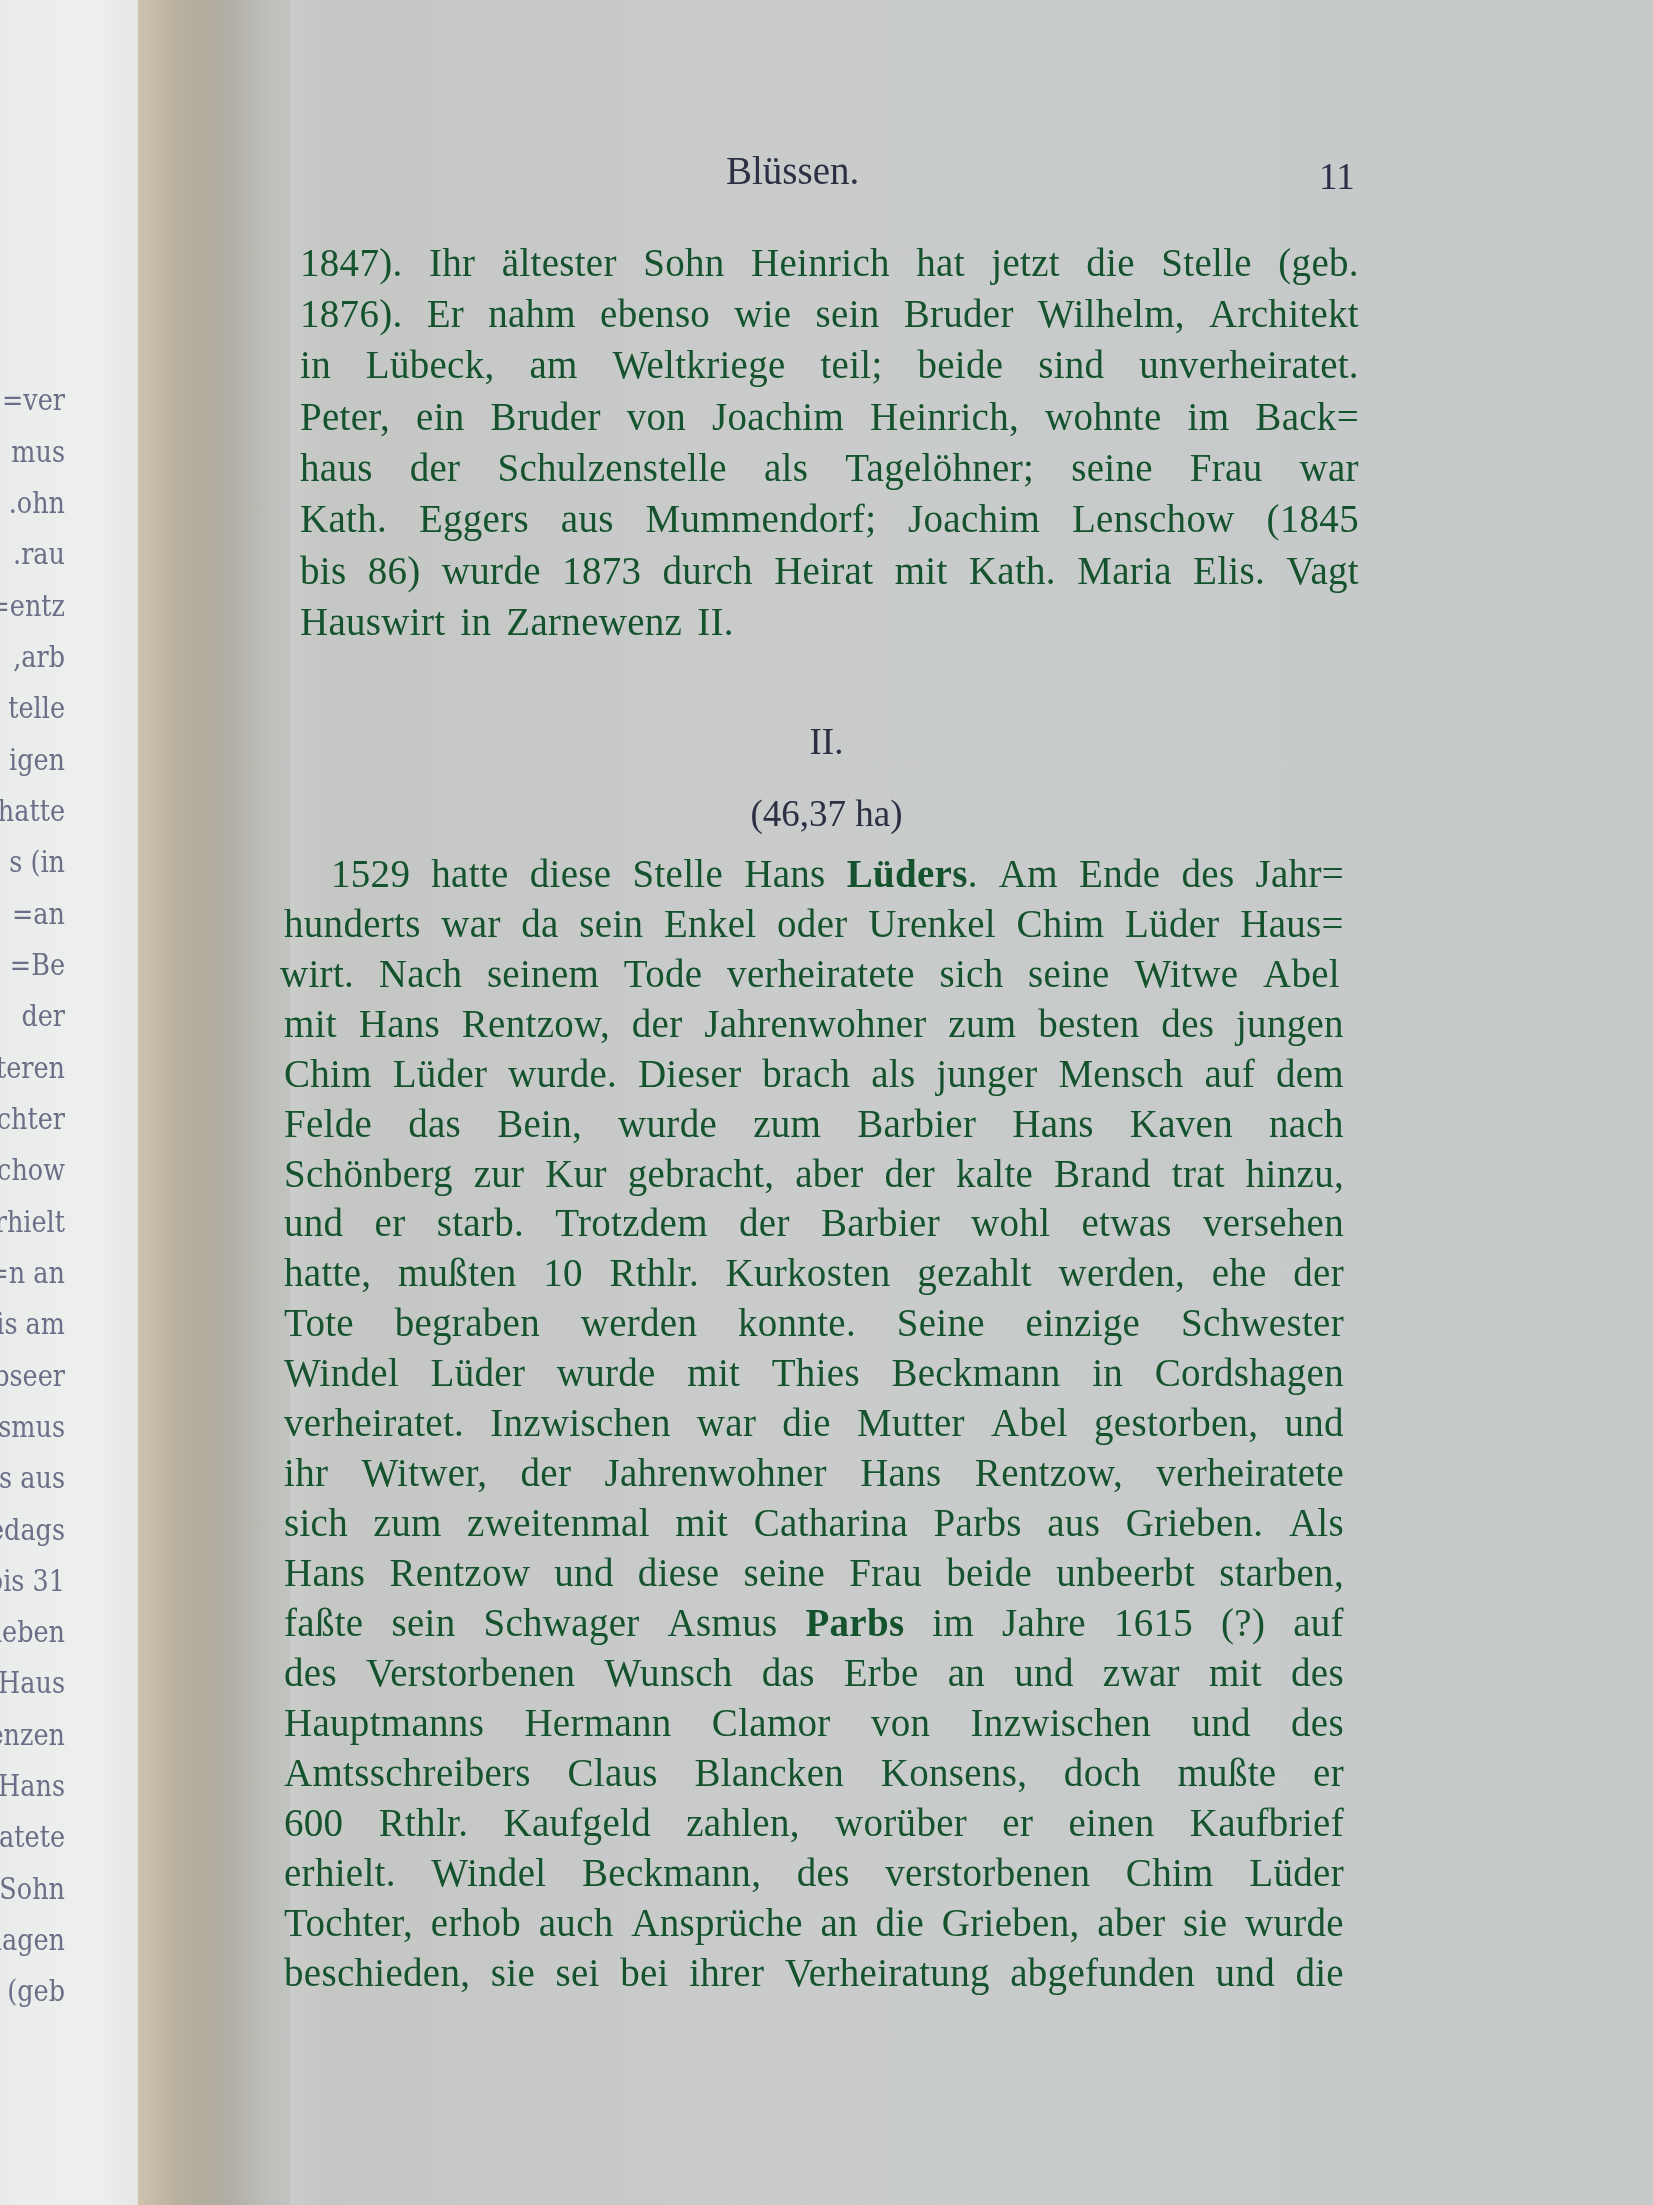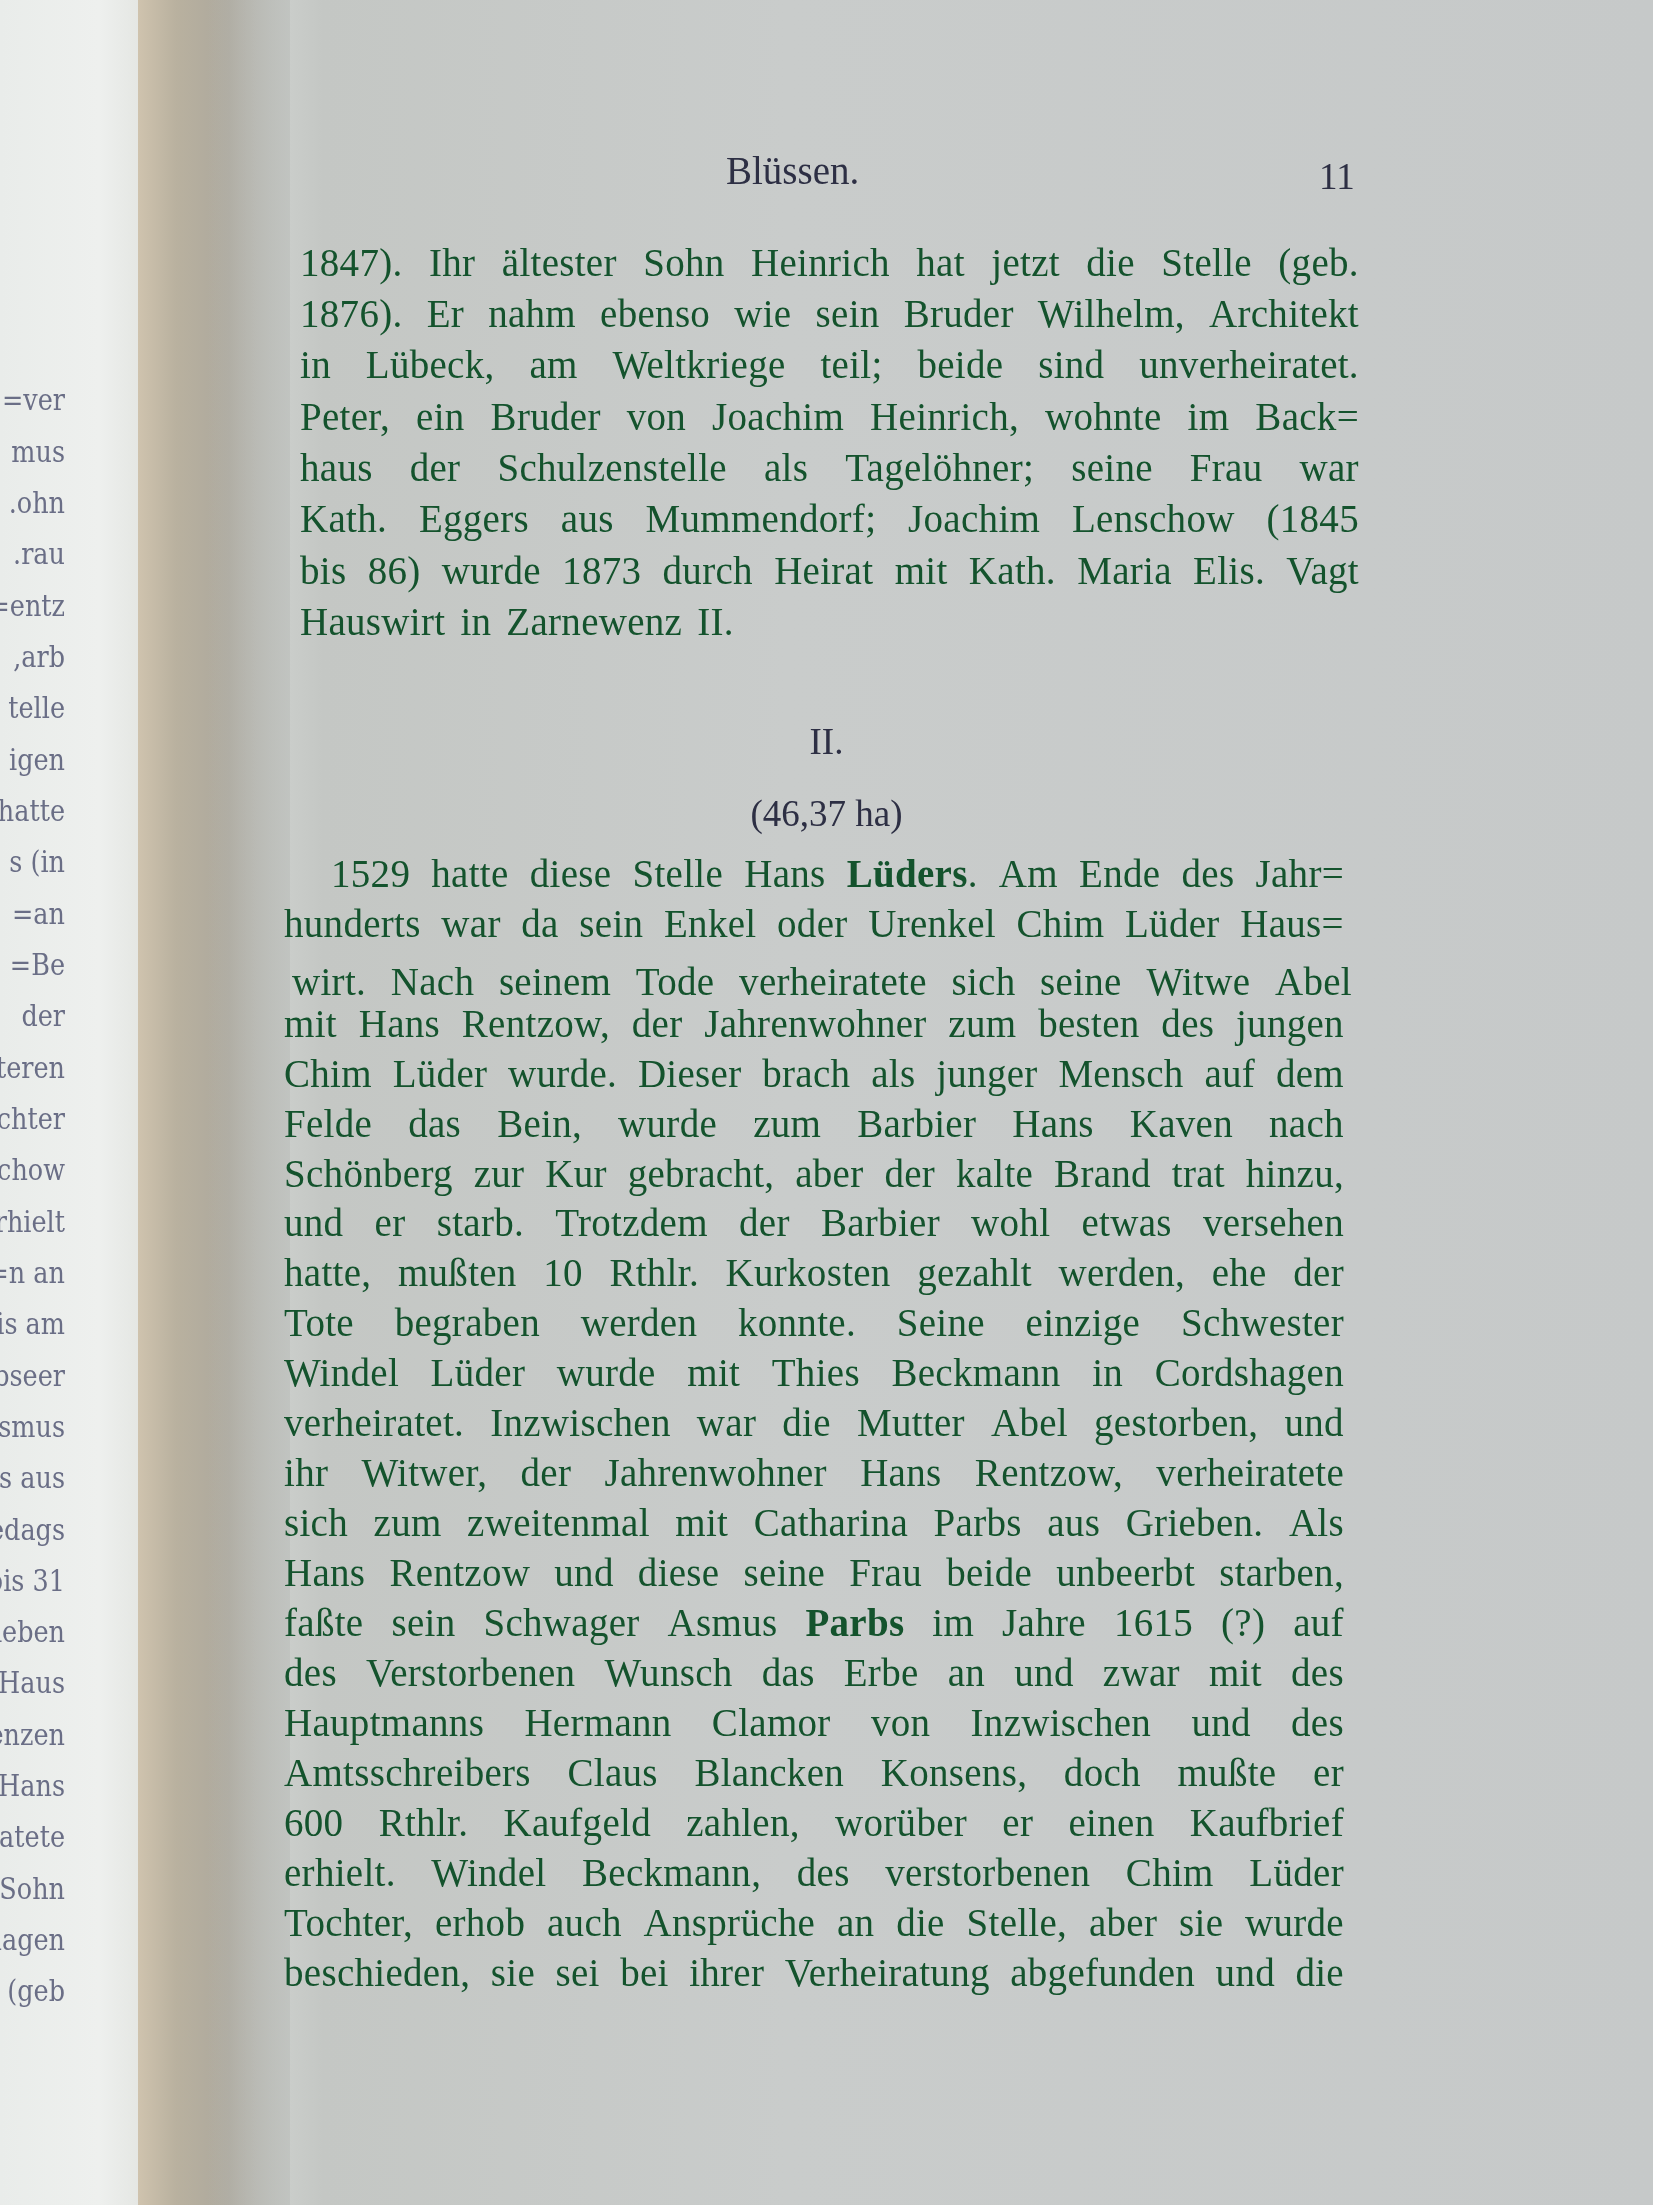--- a/index.html
+++ b/index.html
@@ -197,21 +197,21 @@
       <span>war</span>
       <span>da</span>
       <span>sein</span>
       <span>Enkel</span>
       <span>oder</span>
       <span>Urenkel</span>
       <span>Chim</span>
       <span>Lüder</span>
       <span>Haus=</span>
     </div>
-    <div class="body-line" style="top: 951px; left: 292px; width: 1060px; margin-top: 8px;">
+    <div class="body-line" style="top: 951px; left: 280px; width: 1060px;">
       <span>wirt.</span>
       <span>Nach</span>
       <span>seinem</span>
       <span>Tode</span>
       <span>verheiratete</span>
       <span>sich</span>
       <span>seine</span>
       <span>Witwe</span>
       <span>Abel</span>
     </div>
@@ -404,21 +404,21 @@
       <span>Chim</span>
       <span>Lüder</span>
     </div>
     <div class="body-line" style="top: 1900px; left: 284px; width: 1060px;">
       <span>Tochter,</span>
       <span>erhob</span>
       <span>auch</span>
       <span>Ansprüche</span>
       <span>an</span>
       <span>die</span>
-      <span>Stelle,</span>
+      <span>Grieben,</span>
       <span>aber</span>
       <span>sie</span>
       <span>wurde</span>
     </div>
     <div class="body-line" style="top: 1950px; left: 284px; width: 1060px; gap: 16px;">
       <span>beschieden,</span>
       <span>sie</span>
       <span>sei</span>
       <span>bei</span>
       <span>ihrer</span>

